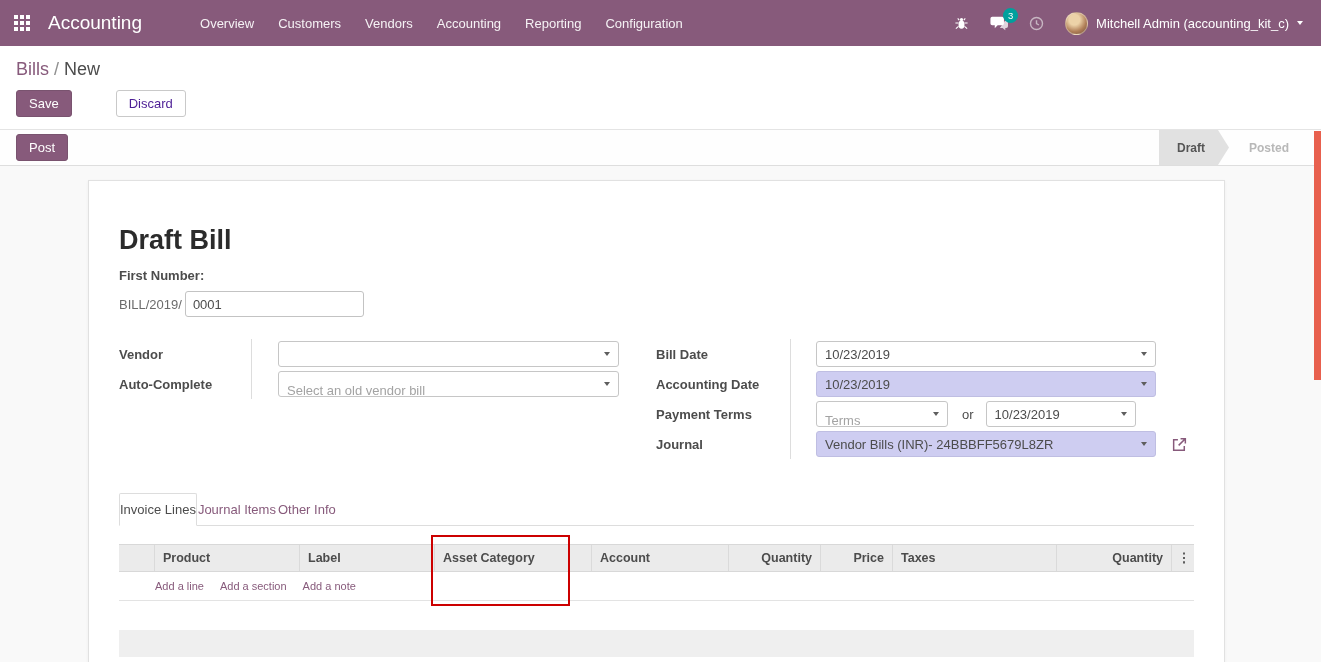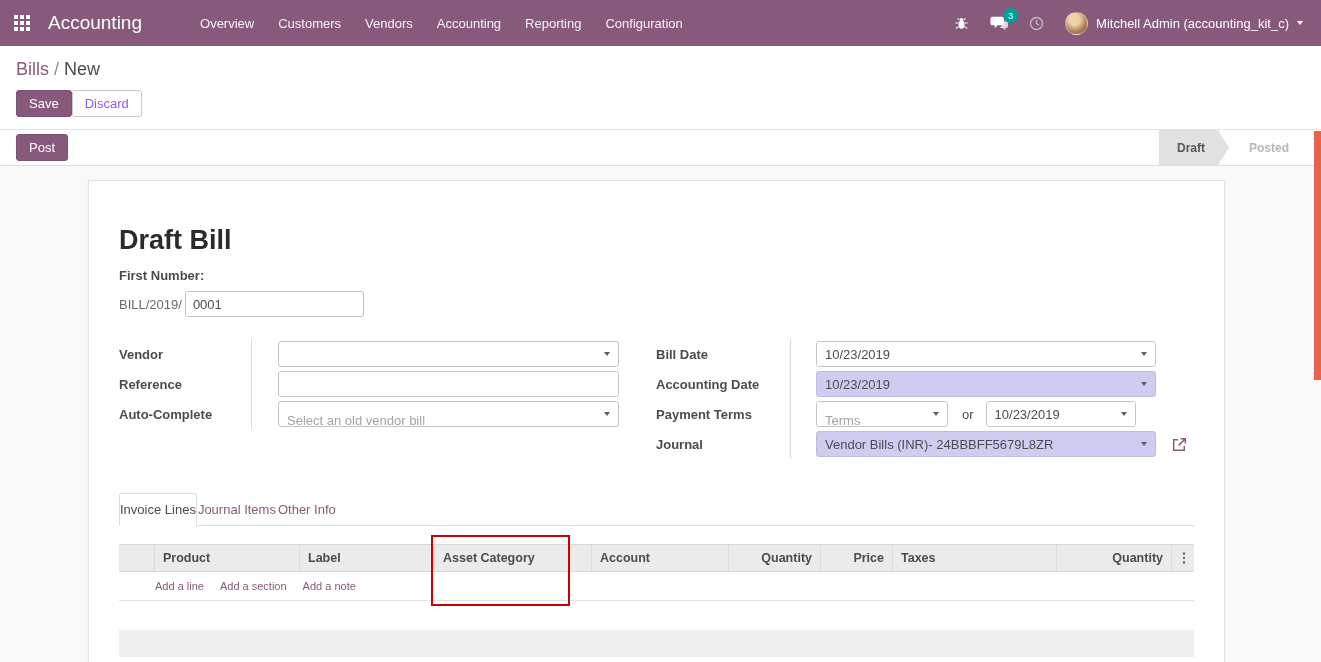--- a/index.html
+++ b/index.html
@@ -30,24 +30,24 @@
   .user-menu { display: flex; align-items: center; gap: 8px; font-size: 13px; cursor: pointer; }
   .caret { width: 0; height: 0; border-left: 3.5px solid transparent; border-right: 3.5px solid transparent;
            border-top: 4px solid #fff; display: inline-block; }
   .caret.dark { border-top-color: #5e5e5e; }
 
   
   .control-panel { background: #fff; border-bottom: 1px solid #e4e4e4; }
   .breadcrumb { font-size: 18px; color: #4c4c4c; padding: 13px 16px 0; }
   .breadcrumb a { color: #875A7B; text-decoration: none; cursor: pointer; }
   .breadcrumb .sep { color: #8f8f8f; margin: 0 5px; }
-  .cp-buttons { padding: 10px 16px 12px; display: flex; }
+  .cp-buttons { padding: 10px 16px 12px; display: flex; gap: 8px; }
   .btn { font-size: 13px; padding: 5px 12px; border-radius: 3px; cursor: pointer; border: 1px solid transparent; font-family: inherit; }
   .btn-primary { background: #875A7B; color: #fff; border-color: #79536f; }
-  .btn-secondary { background: #fff; color: #8b5cf6; border-color: #c9c9c9; }
+  .btn-secondary { background: #fff; color: #4c1d95; border-color: #c9c9c9; margin-left: 36px; }
 
   
   .status-strip { height: 36px; background: #fefefe; border-bottom: 1px solid #dedede; display: flex; align-items: stretch; }
   .status-strip .post-wrap { display: flex; align-items: center; padding-left: 16px; }
   .statusbar { margin-left: auto; display: flex; align-items: stretch; margin-right: 12px; }
   .stage { display: flex; align-items: center; font-size: 12px; font-weight: bold; cursor: pointer; }
   .stage.active { background: #e1e1e1; color: #565656; padding: 0 24px 0 18px;
                   clip-path: polygon(0 0, calc(100% - 11px) 0, 100% 50%, calc(100% - 11px) 100%, 0 100%); }
   .stage.inactive { color: #b8b8b8; padding: 0 20px; }
 
@@ -198,26 +198,20 @@
       <div class="frow">
         <div class="flabel">Vendor</div>
         <div class="finput-wrap">
           <div class="fcontrol">
             <span class="fvalue"></span>
             <span class="caret dark"></span>
           </div>
         </div>
       </div>
       <div class="frow">
-        <div class="flabel">Reference</div>
-        <div class="finput-wrap">
-          <input class="ftext" style="">
-        </div>
-      </div>
-      <div class="frow">
         <div class="flabel">Auto-Complete</div>
         <div class="finput-wrap">
           <div class="fcontrol">
             <span class="fvalue placeholder">Select an old vendor bill</span>
             <span class="caret dark"></span>
           </div>
         </div>
       </div>
     </div>
 

